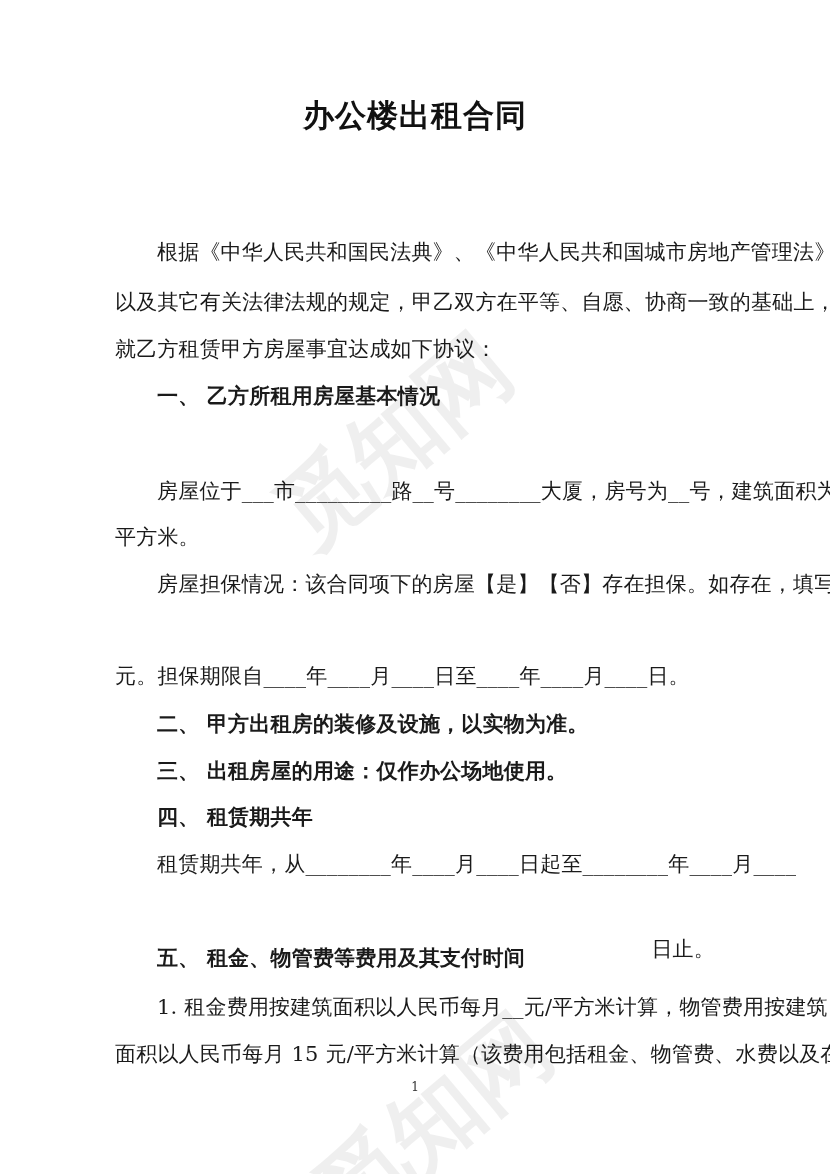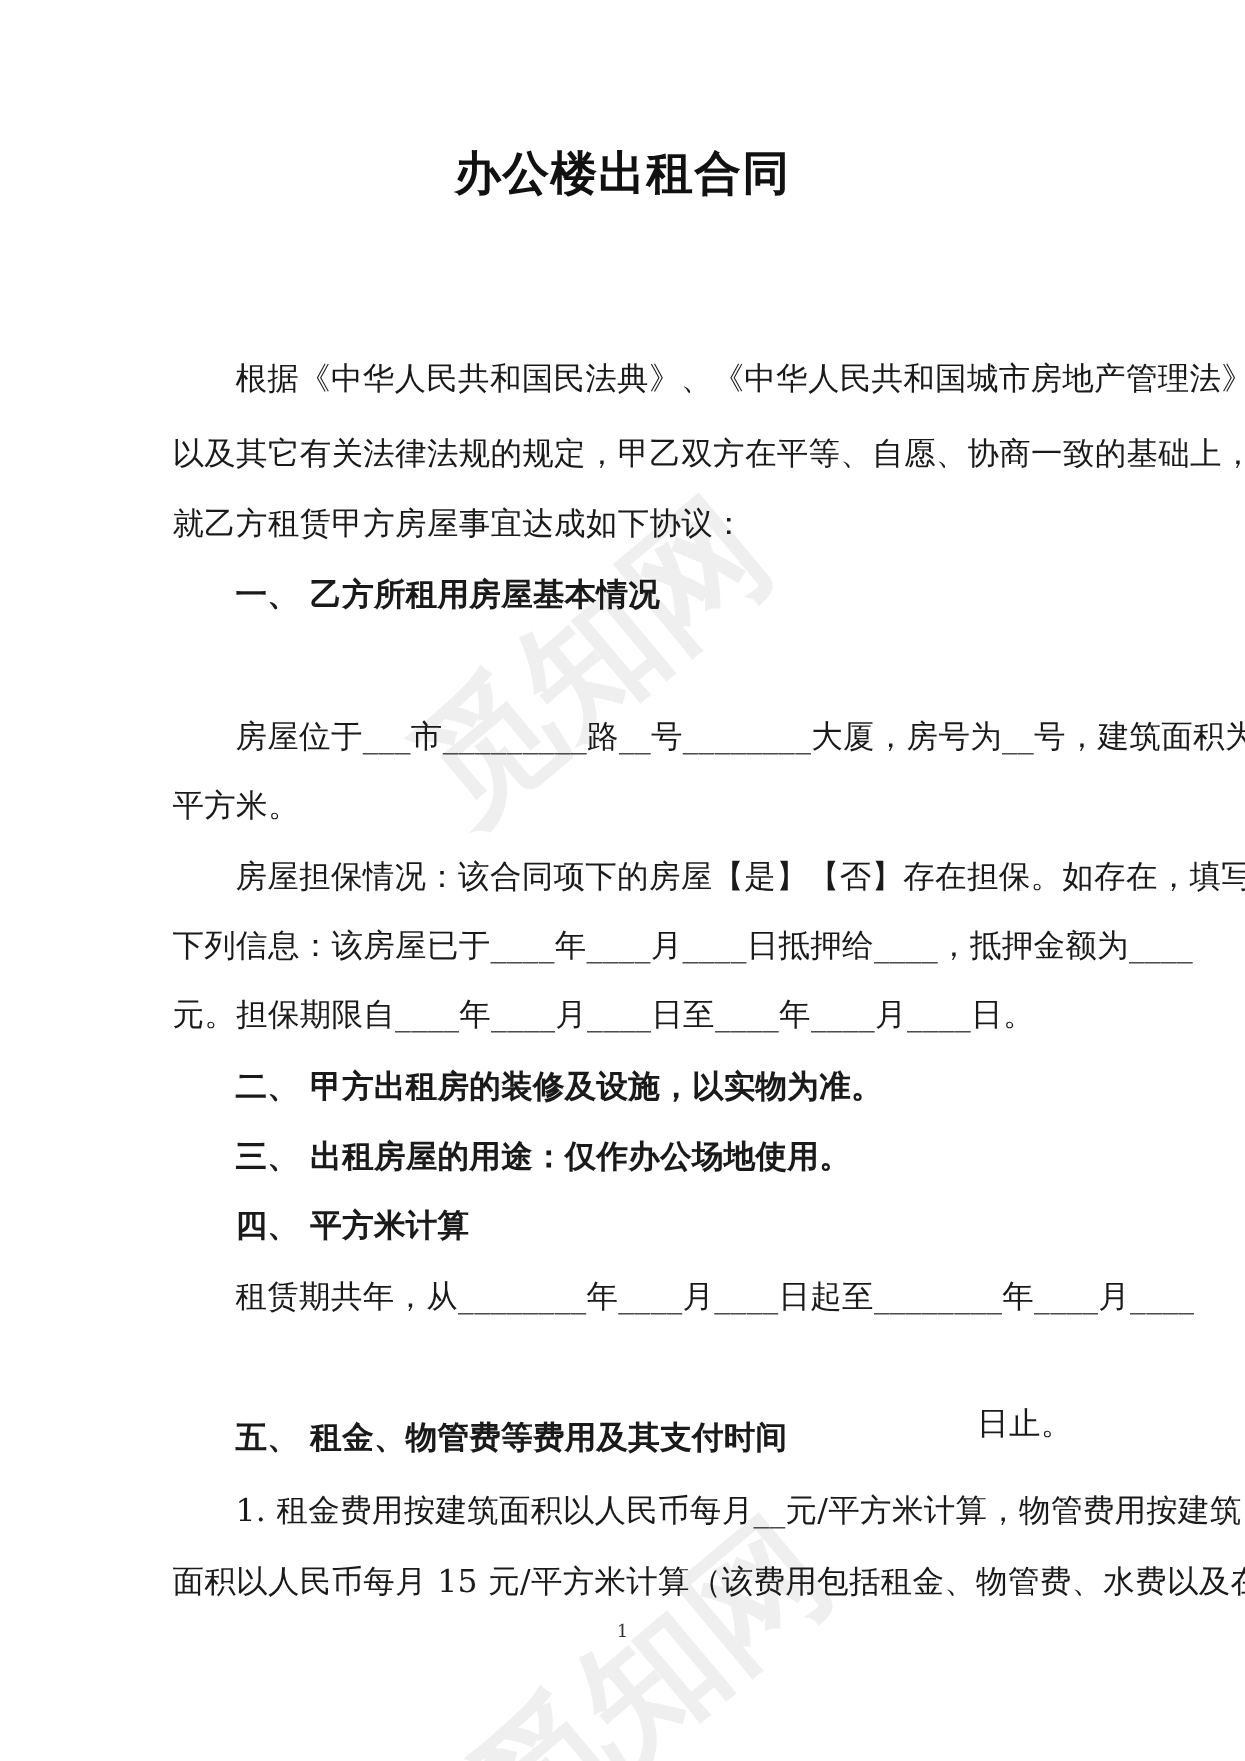--- a/index.html
+++ b/index.html
@@ -26,25 +26,24 @@
 
   <div class="title">办公楼出租合同</div>
 
   <div class="line indent" style="top:238px;">根据《中华人民共和国民法典》、《中华人民共和国城市房地产管理法》</div>
   <div class="line" style="top:288px;">以及其它有关法律法规的规定，甲乙双方在平等、自愿、协商一致的基础上，</div>
   <div class="line" style="top:335px;">就乙方租赁甲方房屋事宜达成如下协议：</div>
   <div class="line indent bold" style="top:382px;">一、 乙方所租用房屋基本情况</div>
   <div class="line indent" style="top:477px;">房屋位于___市_________路__号________大厦，房号为__号，建筑面积为</div>
   <div class="line" style="top:523px;">平方米。</div>
   <div class="line indent" style="top:570px;text-align:center;">房屋担保情况：该合同项下的房屋【是】【否】存在担保。如存在，填写</div>
-  <div class="line" style="top:616px;">下列信息：该房屋已于____年____月____日抵押给____，抵押金额为____</div>
   <div class="line" style="top:662px;">元。担保期限自____年____月____日至____年____月____日。</div>
   <div class="line indent bold" style="top:710px;">二、 甲方出租房的装修及设施，以实物为准。</div>
   <div class="line indent bold" style="top:757px;">三、 出租房屋的用途：仅作办公场地使用。</div>
-  <div class="line indent bold" style="top:803px;">四、 平方米计算</div>
+  <div class="line indent bold" style="top:803px;">四、 租赁期共年</div>
   <div class="line indent" style="top:850px;">租赁期共年，从________年____月____日起至________年____月____</div>
   <div class="line" style="top:935px;text-align:right;">日止。</div>
   <div class="line indent bold" style="top:944px;">五、 租金、物管费等费用及其支付时间</div>
   <div class="line indent" style="top:993px;">1. 租金费用按建筑面积以人民币每月__元/平方米计算，物管费用按建筑</div>
   <div class="line" style="top:1040px;">面积以人民币每月 15 元/平方米计算（该费用包括租金、物管费、水费以及在</div>
 
   <div class="footer">1</div>
 </div>
 
 </body></html>

